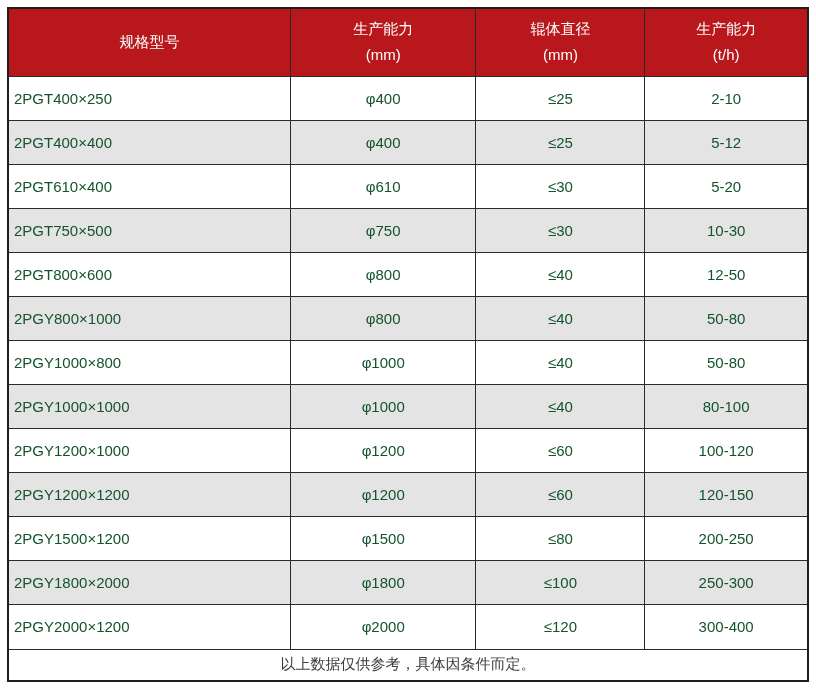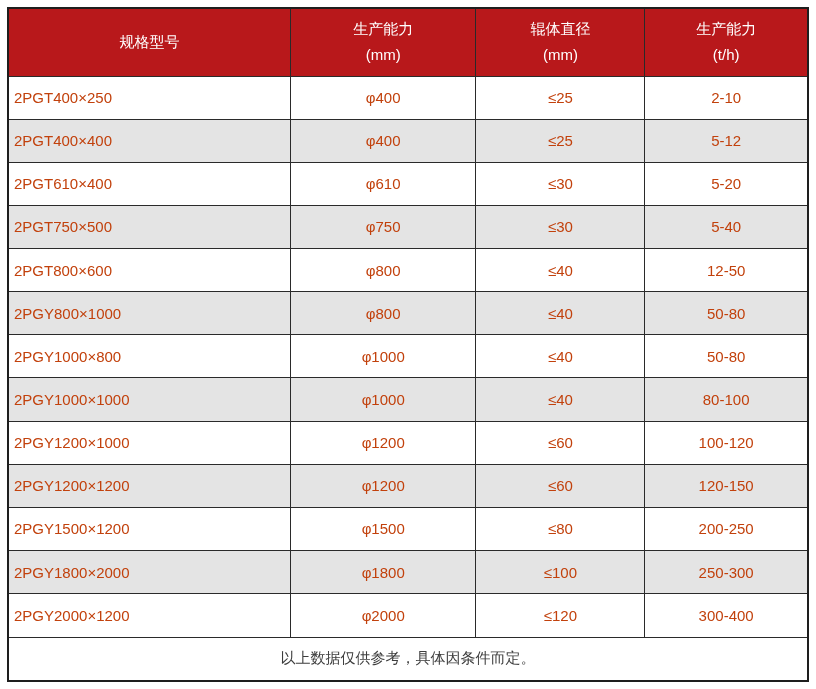--- a/index.html
+++ b/index.html
@@ -38,35 +38,35 @@
     text-align: center;
     vertical-align: middle;
     padding: 0;
   }
   .spec-table thead .hline {
     line-height: 26px;
   }
   .spec-table tbody td {
     height: 37px;
     font-size: 15px;
-    color: #c2410c;
+    color: #14532d;
     text-align: center;
     vertical-align: middle;
     background: #ffffff;
     padding: 2px;
   }
   .spec-table tbody td:first-child {
     text-align: left;
     padding-left: 5px;
   }
   .spec-table tbody tr:nth-child(even) td {
     background: #e4e4e4;
   }
   .spec-table tfoot td {
-    height: 44px;
+    height: 32px;
     font-size: 15px;
     color: #3d3d3d;
     text-align: center;
     vertical-align: middle;
     background: #ffffff;
   }
 </style>
 </head>
 <body>
 
@@ -113,21 +113,21 @@
         <tr>
           <td>2PGT610×400</td>
           <td>φ610</td>
           <td>≤30</td>
           <td>5-20</td>
         </tr>
         <tr>
           <td>2PGT750×500</td>
           <td>φ750</td>
           <td>≤30</td>
-          <td>5-40</td>
+          <td>10-30</td>
         </tr>
         <tr>
           <td>2PGT800×600</td>
           <td>φ800</td>
           <td>≤40</td>
           <td>12-50</td>
         </tr>
         <tr>
           <td>2PGY800×1000</td>
           <td>φ800</td>

